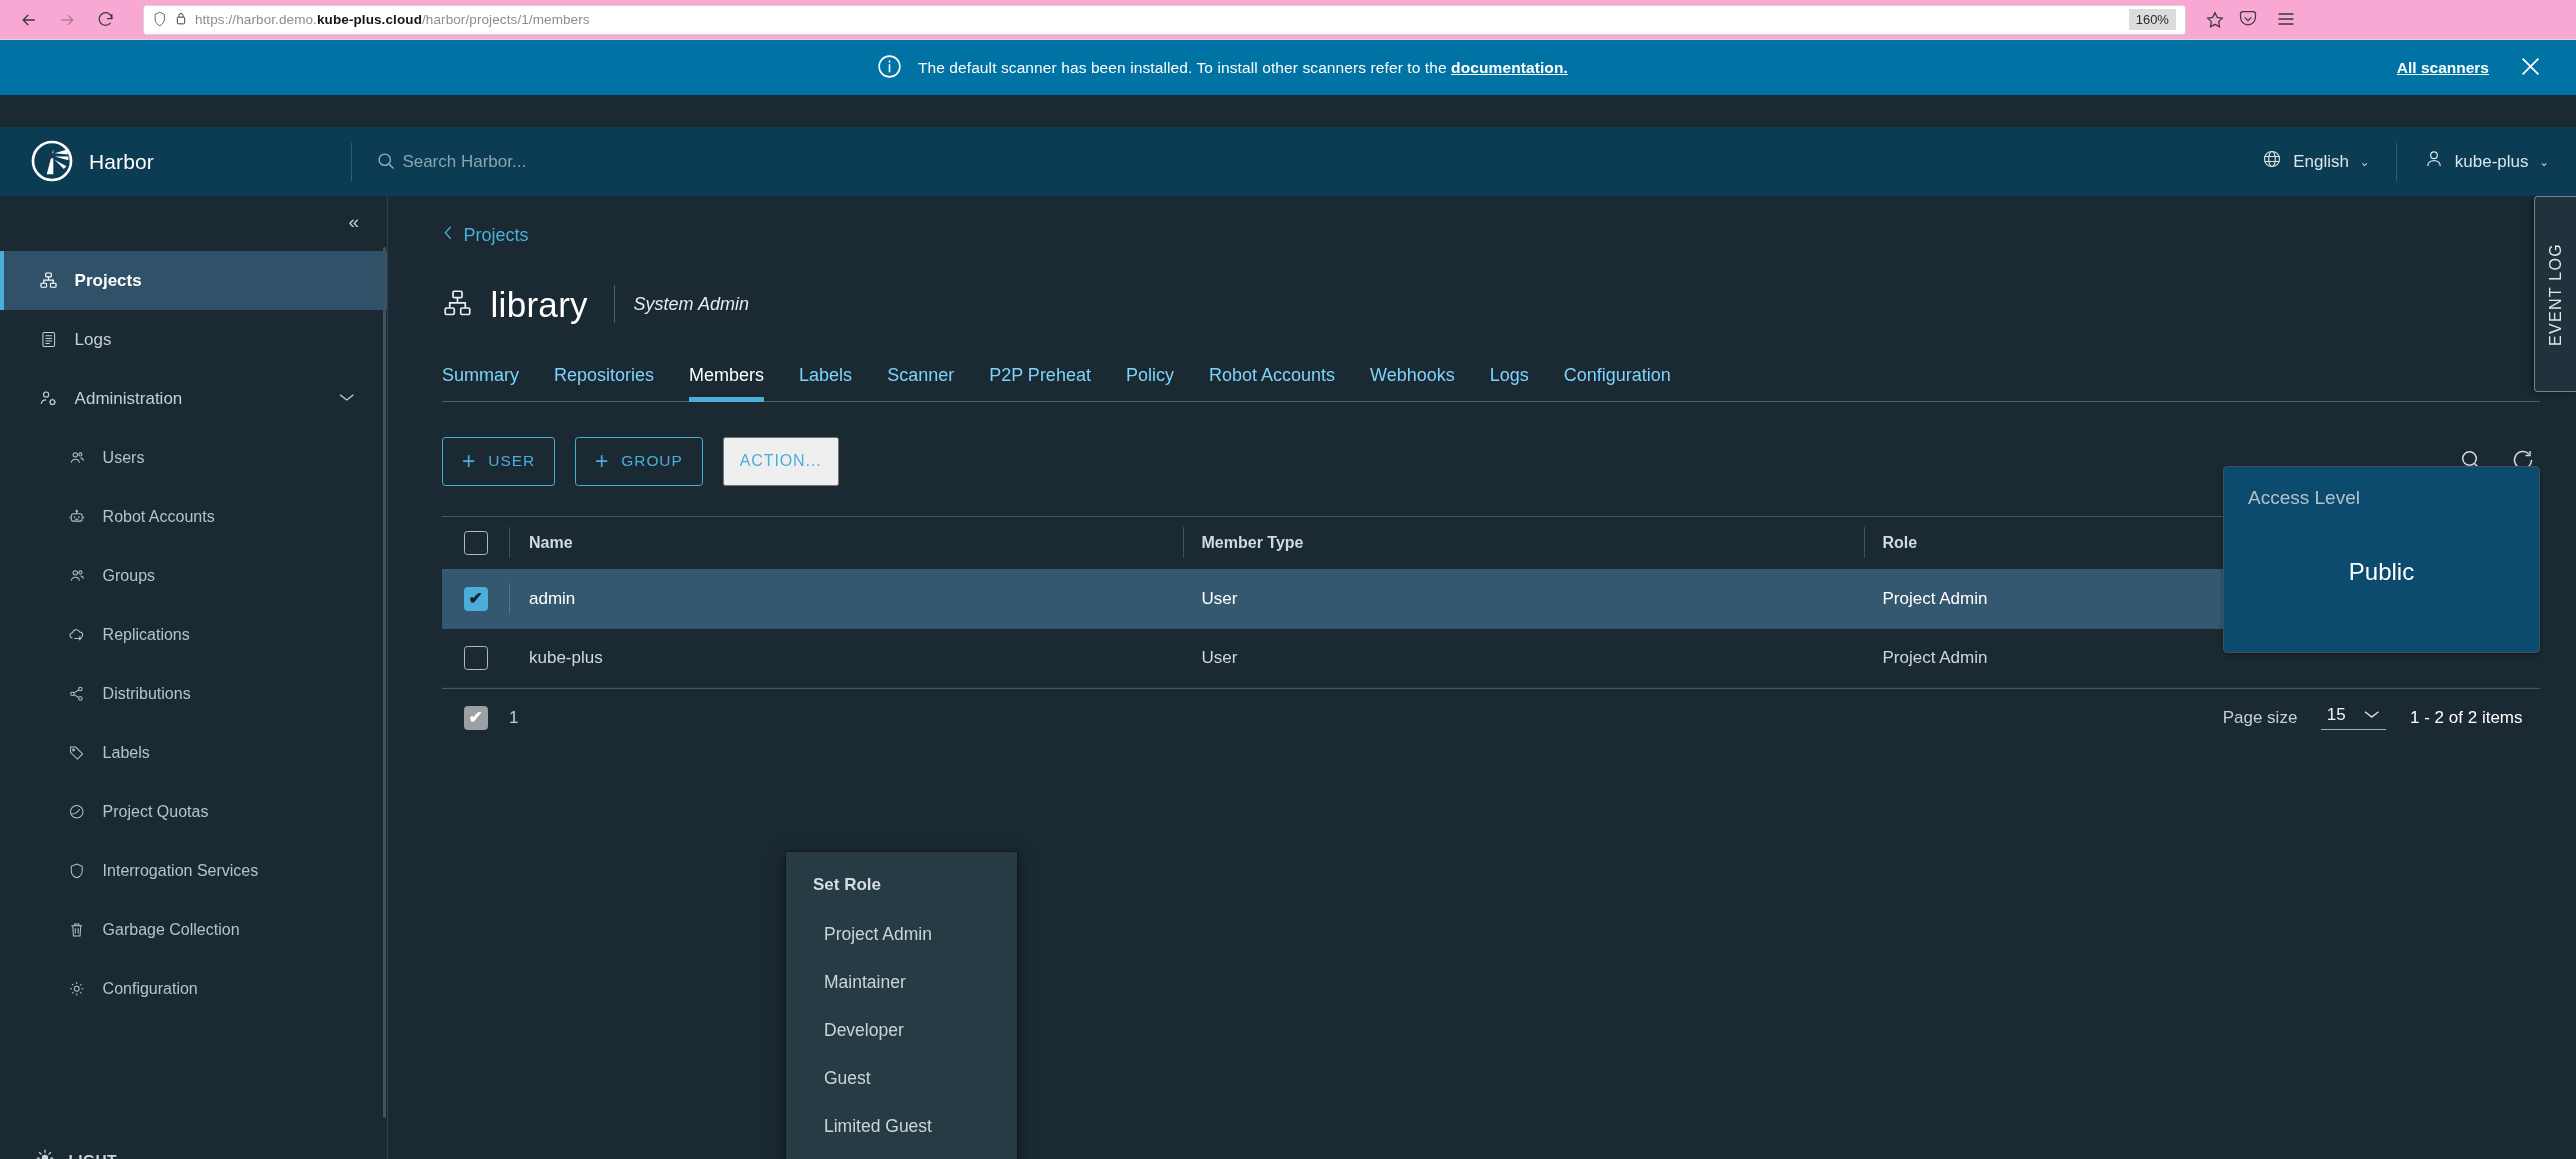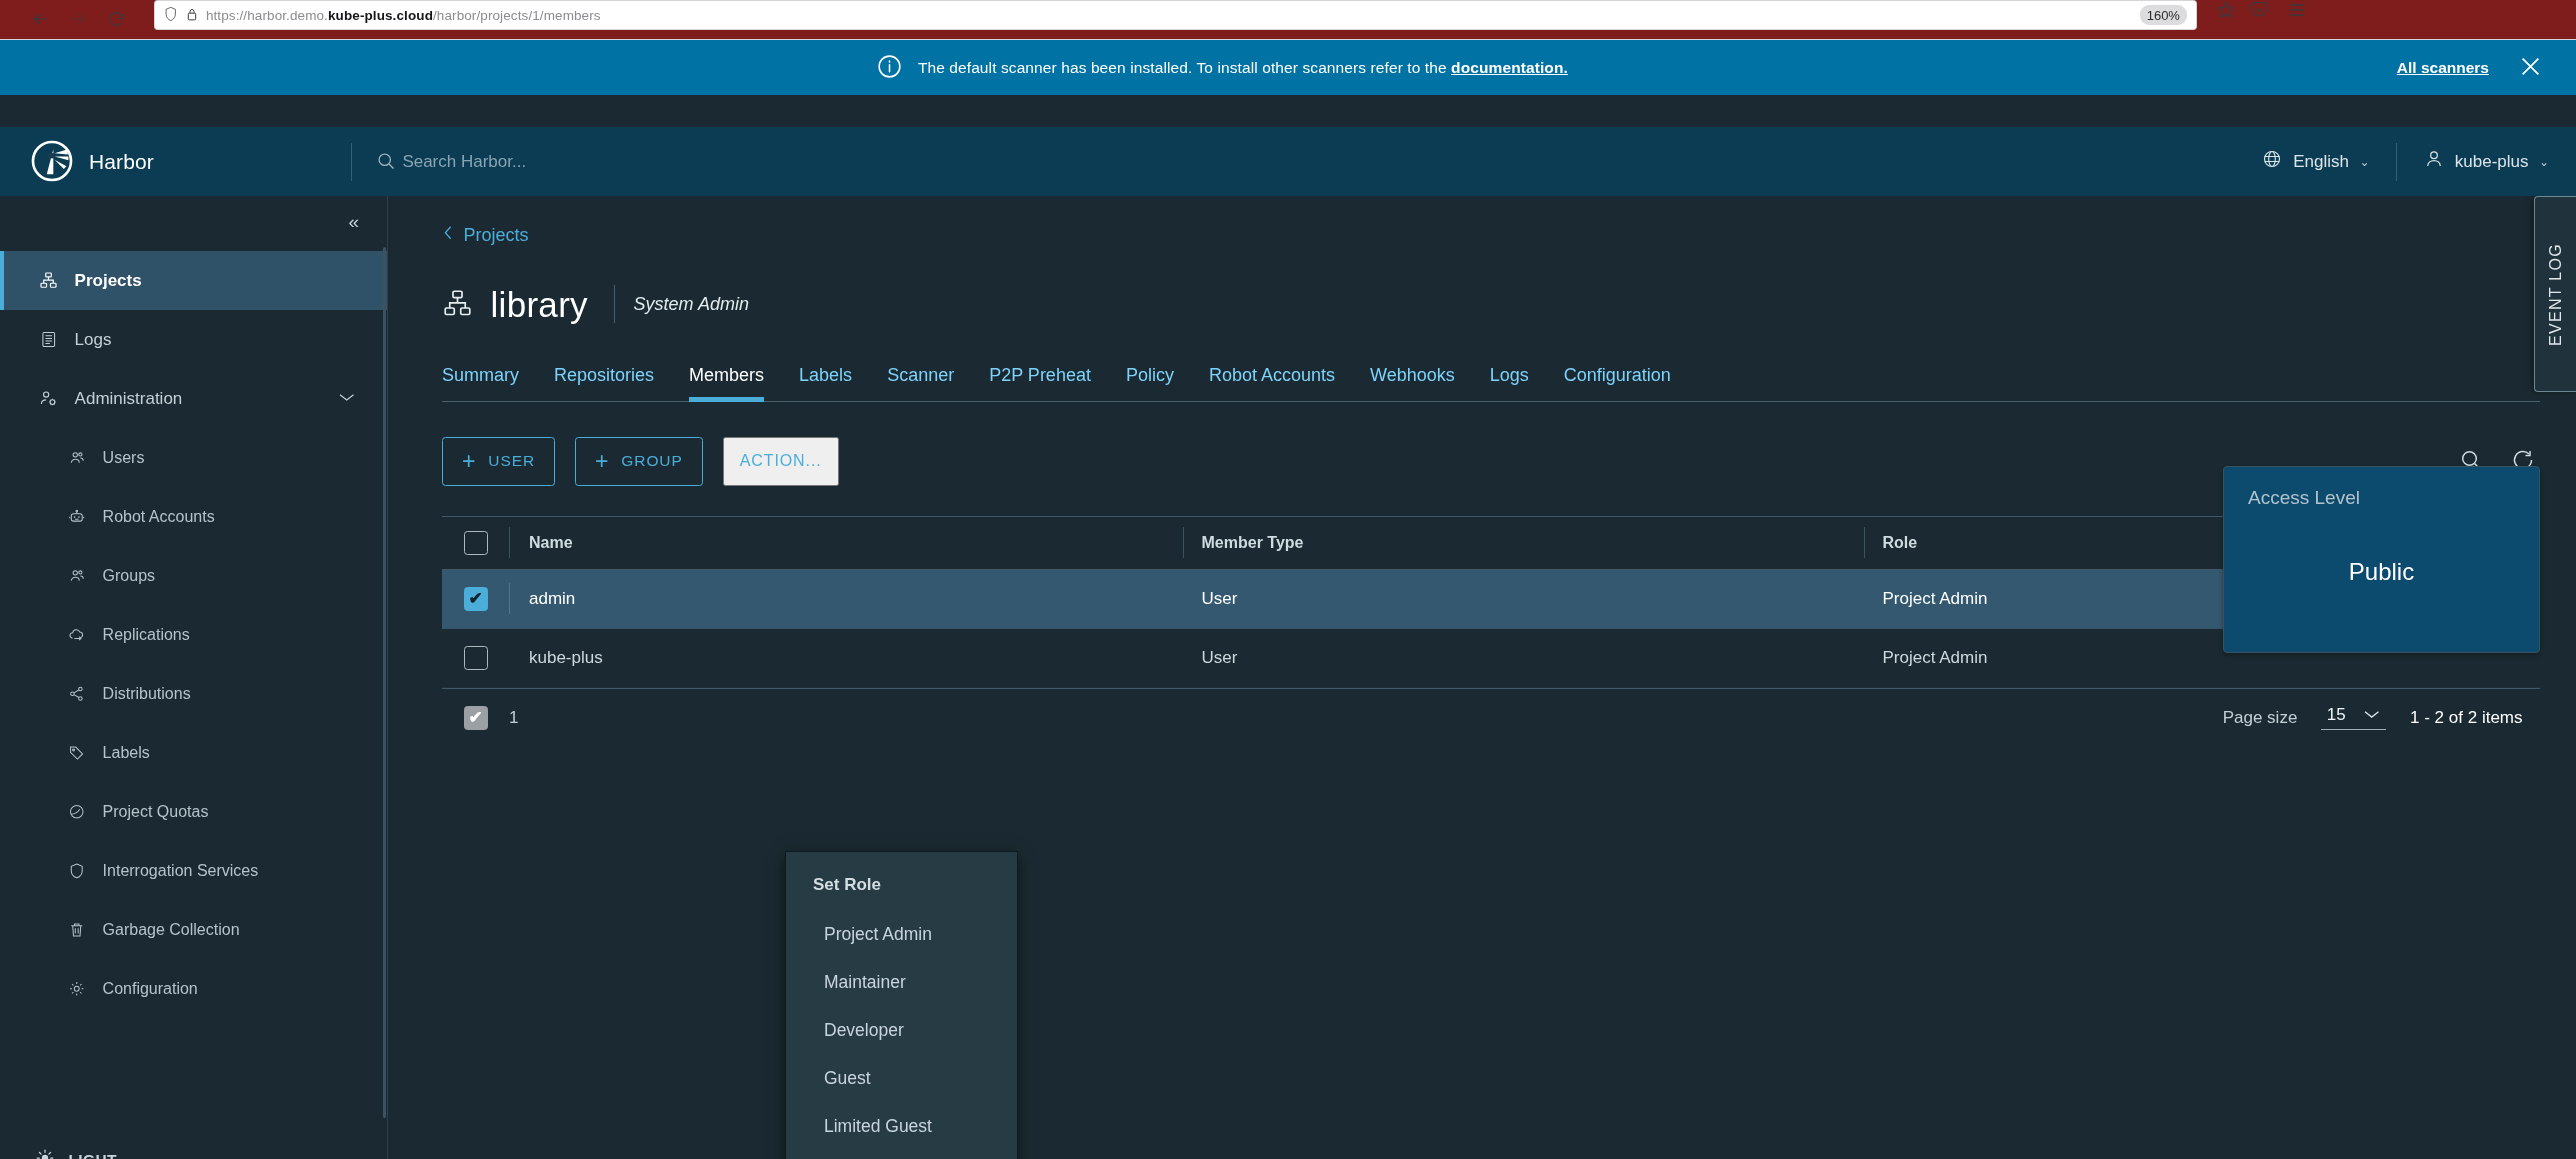--- a/index.html
+++ b/index.html
@@ -6,24 +6,24 @@
   html, body {
     width: 2576px; height: 1160px;
     background: #1b2a32;
     font-family: "Liberation Sans", sans-serif;
     overflow: hidden;
   }
 
   
   .browser-bar {
     height: 40px; width: 100%;
-    background: #7f1d1d;
+    background: #f9a8d4;
     border-bottom: 0.7px solid #d7d7db;
-    display: flex; align-items: flex-start;
-    padding: 0 21px;
+    display: flex; align-items: center;
+    padding: 0 10px;
     gap: 0;
   }
   .nav-btn {
     width: 38px; height: 38px;
     display: flex; align-items: center; justify-content: center;
     color: #3a3a3c; flex: none;
   }
   .nav-btn svg { display: block; }
   .nav-btn.disabled { opacity: .38; }
   .url-bar {
@@ -39,21 +39,21 @@
     max-width: 2043px;
   }
   .url-text {
     font-size: 13.5px; color: #8c8c91;
     white-space: nowrap;
     letter-spacing: 0.1px;
   }
   .url-text b { color: #16161a; font-weight: 700; }
   .zoom-badge {
     background: #dcdcdf; color: #2b2b2e;
-    font-size: 13px; border-radius: 9px;
+    font-size: 13px; border-radius: 0;
     padding: 2.7px 6.7px; margin-left: auto;
     flex: none;
   }
   .star-btn { flex: none; margin-left: 8px; color: #3a3a3c; display:flex; }
   .chrome-right { display: flex; align-items: center; gap: 17.5px; margin-left: 13.5px; color: #3a3a3c; flex: none; }
 
   
   .alert-banner {
     height: 55px; width: 100%;
     background: #0072a3;

